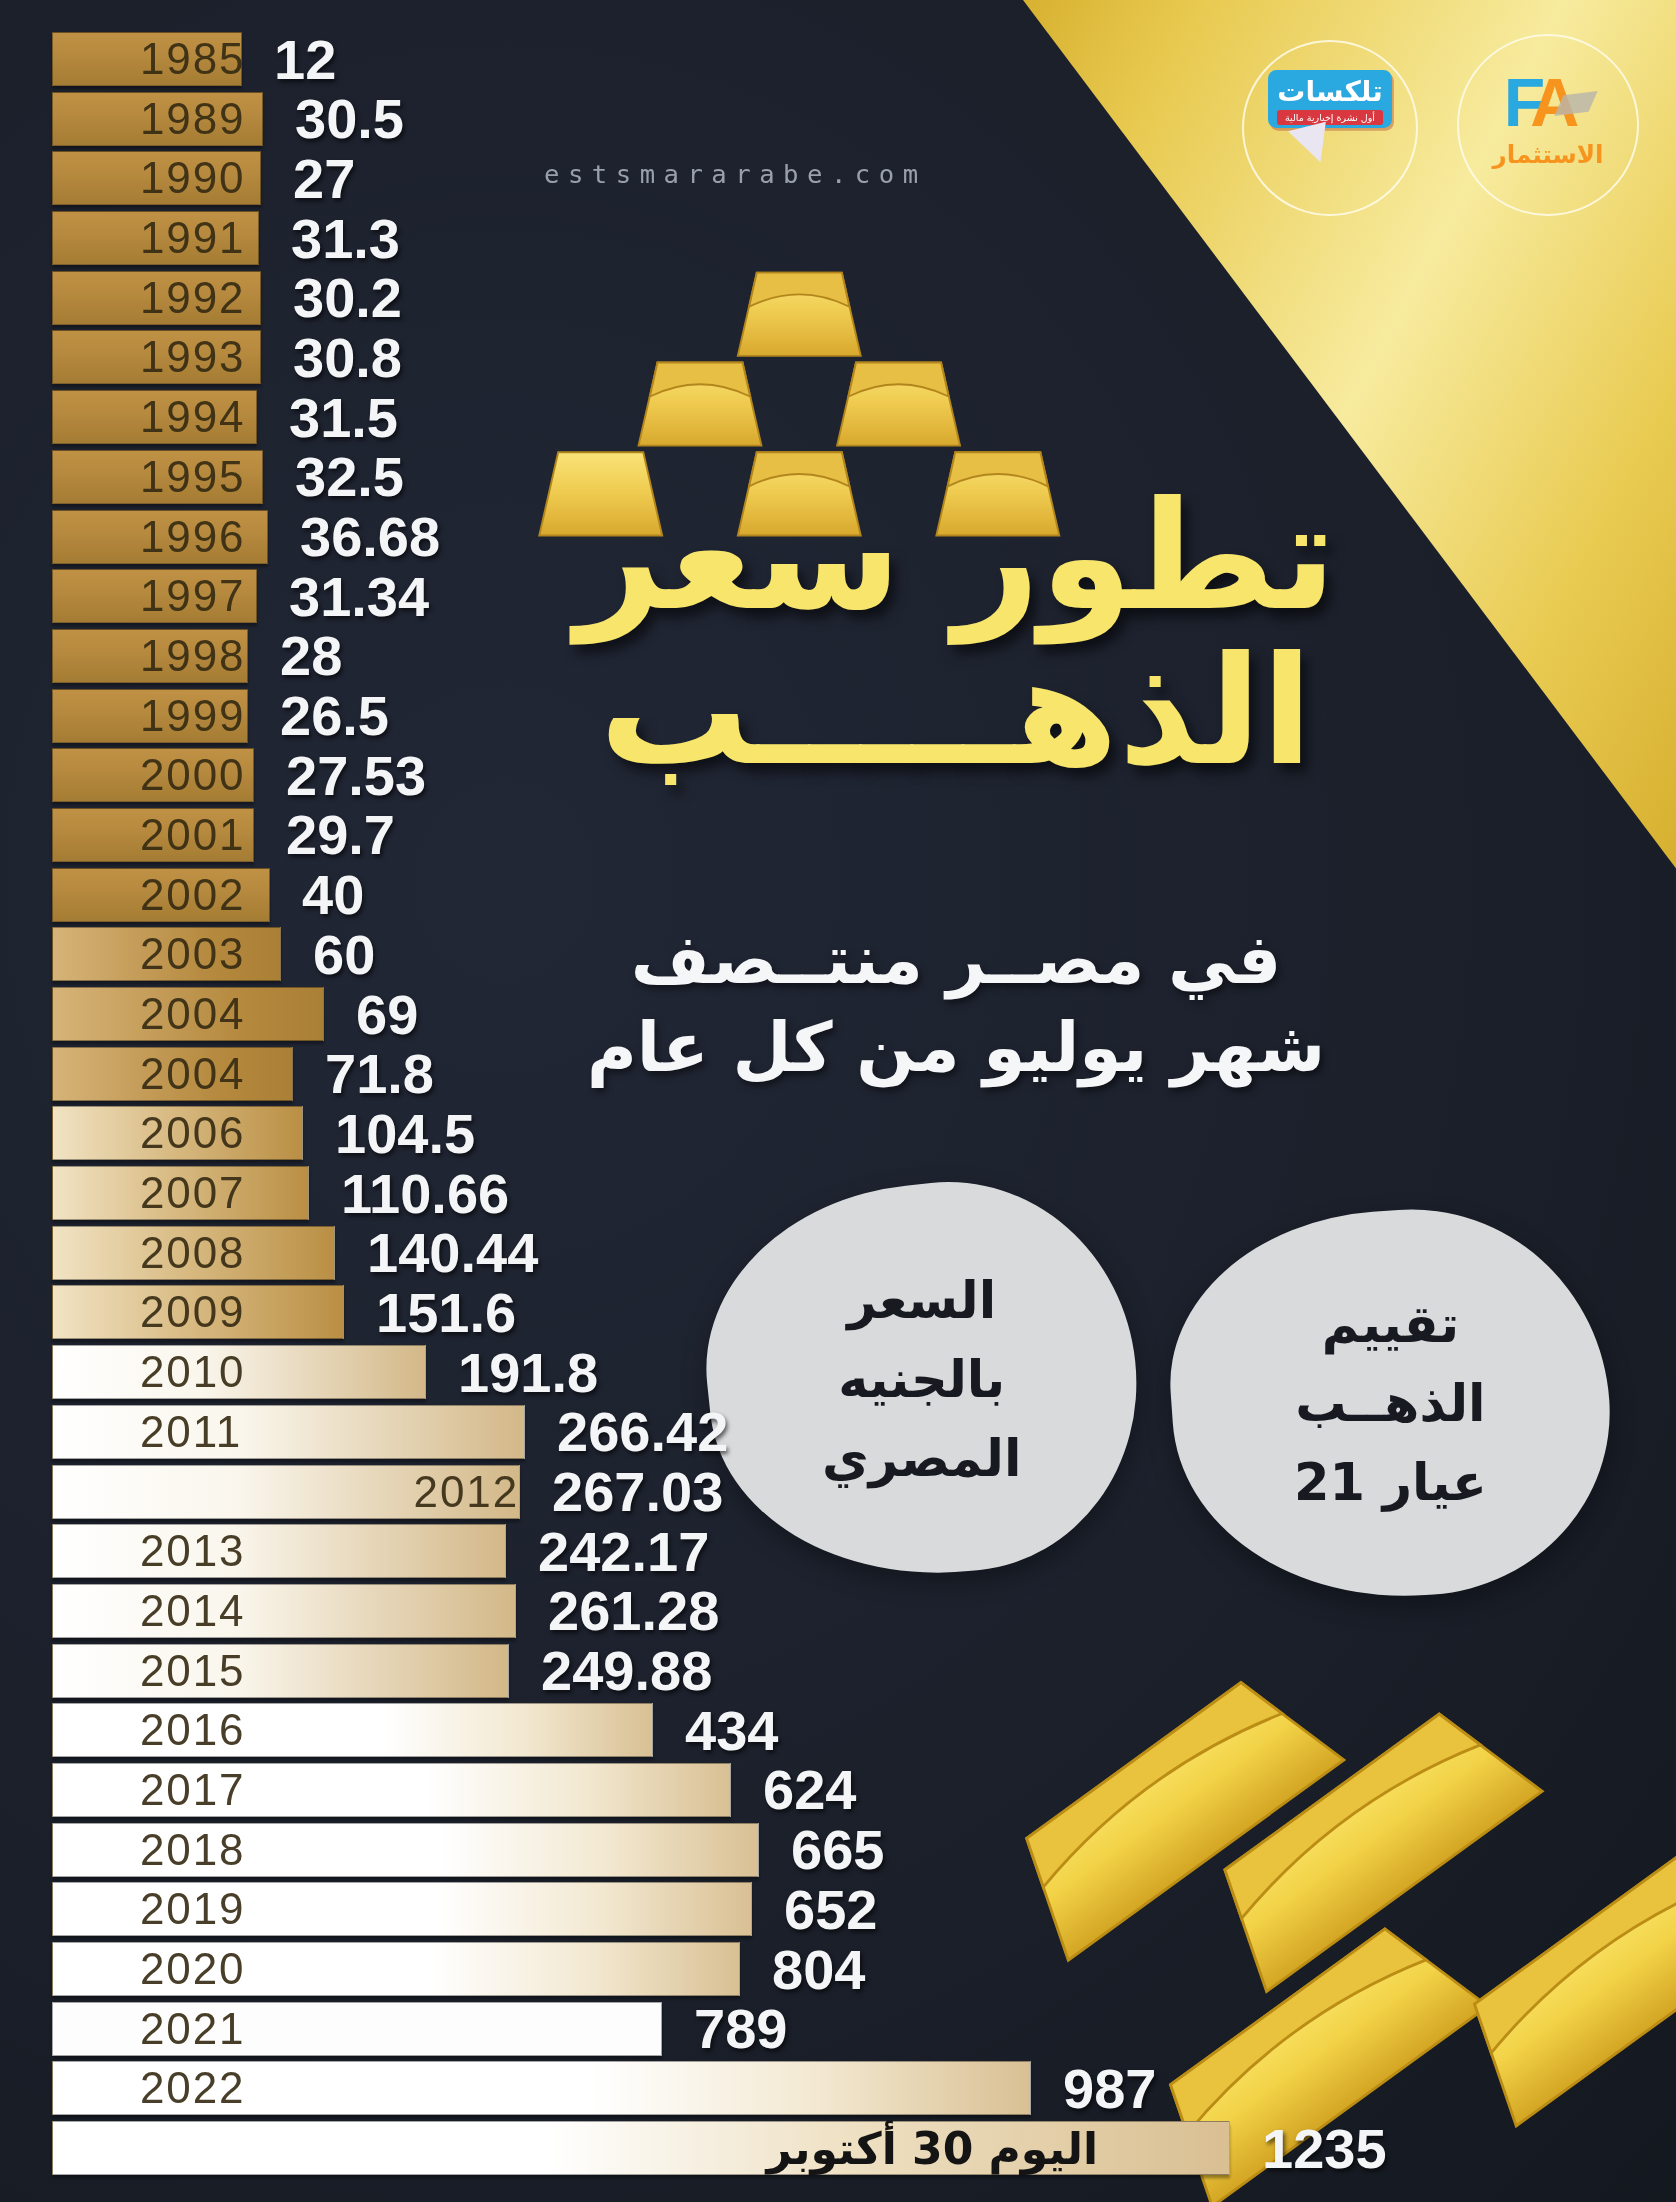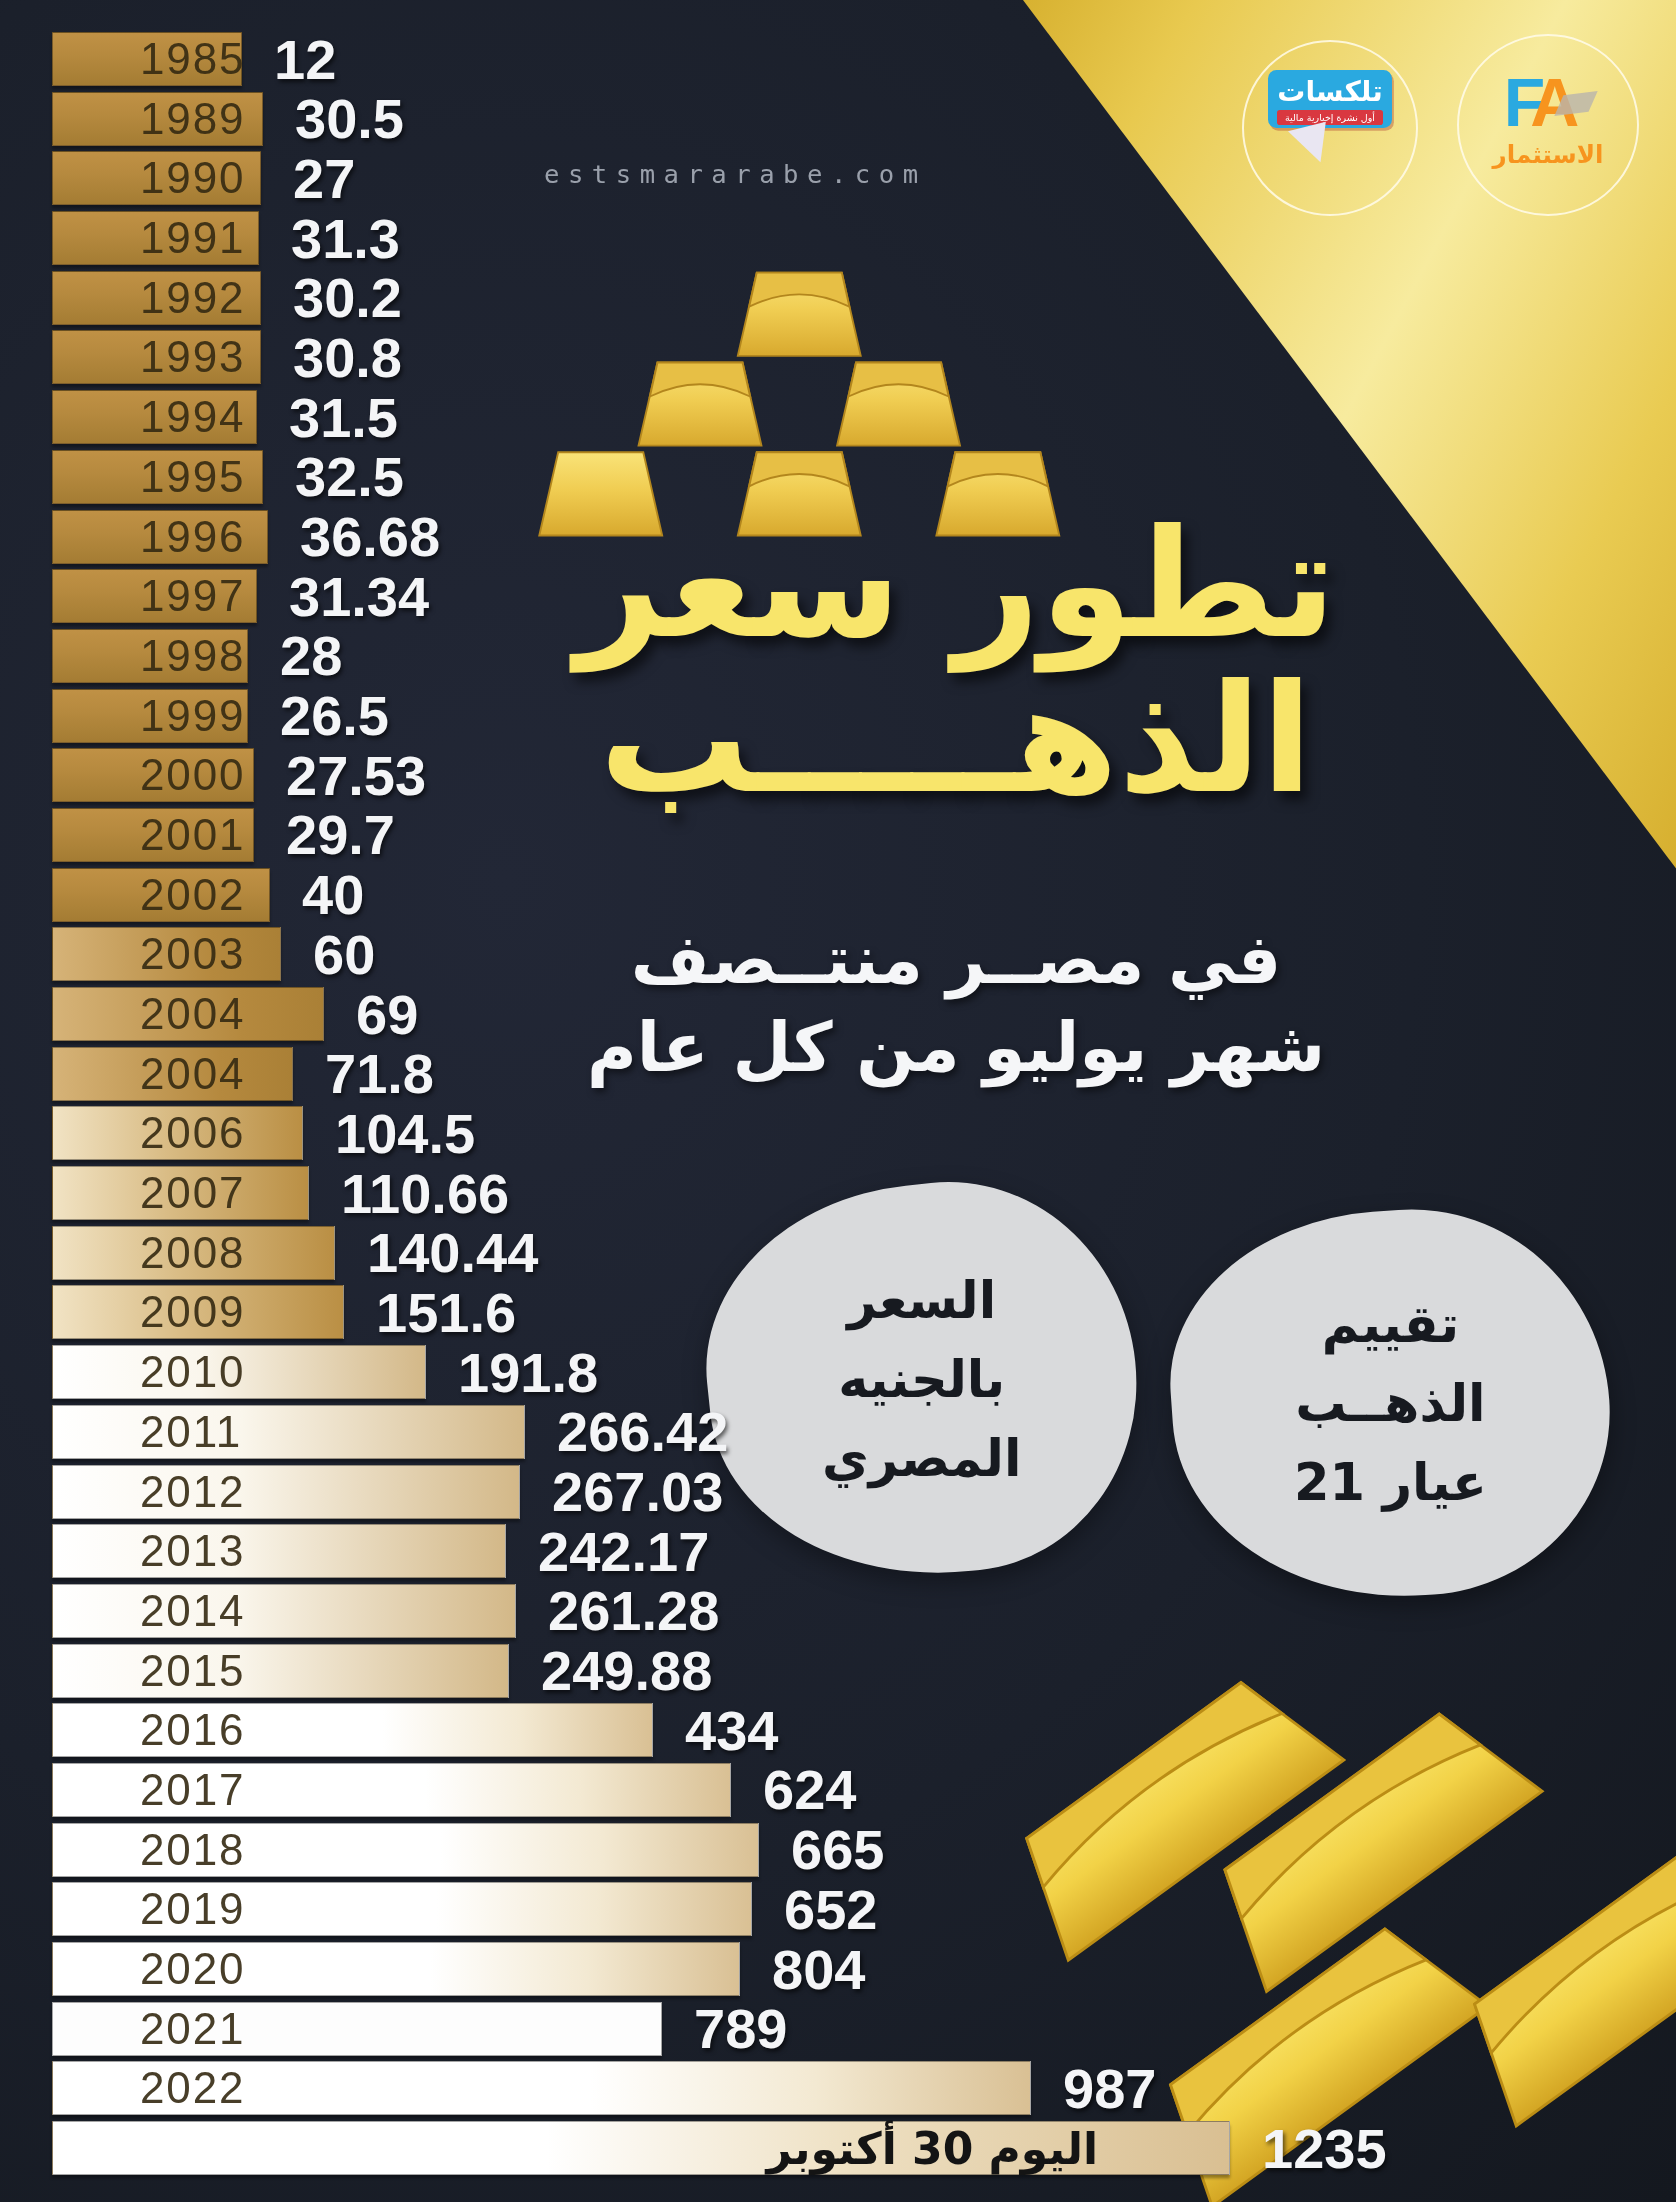--- a/index.html
+++ b/index.html
@@ -32,21 +32,21 @@
        border-top:38px solid #e9e6f2;transform:rotate(-14deg);}
   .fa-row{margin-top:32px;display:flex;align-items:flex-start;font-weight:bold;
        font-family:"Liberation Sans",sans-serif;}
   .fa-f{font-size:68px;line-height:1;color:#2aa9e0;}
   .fa-a{font-size:68px;line-height:1;color:#f7941e;margin-left:-15px;}
   .fa-swoosh{width:32px;height:21px;background:#b9b4ad;margin:24.6px 0 0 -19px;
        transform:skewX(-30deg) rotate(-8deg);opacity:.8;}
   .fa-label{font-size:24.6px;font-weight:bold;color:#f7941e;margin-top:3.8px;direction:rtl;}
 
   
-  .hero{position:absolute;left:530px;top:500px;width:852px;text-align:center;direction:rtl;}
+  .hero{position:absolute;left:530px;top:472px;width:852px;text-align:center;direction:rtl;}
   .hero .t1,.hero .t2{font-weight:bold;color:#f8e56b;line-height:1.12;
        text-shadow:6.6px 8.5px 11.4px rgba(0,0,0,.55);}
   .hero .t1{font-size:150px;}
   .hero .t2{font-size:150px;margin-top:-13.2px;}
   .subtitle{position:absolute;left:530px;top:916px;width:852px;text-align:center;direction:rtl;
        color:#f5f6f8;font-weight:bold;font-size:68px;line-height:1.3;
        text-shadow:2.8px 3.8px 7.6px rgba(0,0,0,.5);}
 
   
   .blob{position:absolute;background:#d9dadc;display:flex;align-items:center;justify-content:center;
@@ -316,21 +316,21 @@
         </div>
         <span class="val">191.8</span>
       </div>
       <div class="row">
         <div class="bar shade-light" style="width: 473px;">
           <span class="year">2011</span>
         </div>
         <span class="val">266.42</span>
       </div>
       <div class="row">
-        <div class="bar shade-light" style="width: 468px;">
+        <div class="bar shade-light" style="width: 468px; justify-content: flex-end;">
           <span class="year">2012</span>
         </div>
         <span class="val">267.03</span>
       </div>
       <div class="row">
         <div class="bar shade-light" style="width: 454px;">
           <span class="year">2013</span>
         </div>
         <span class="val">242.17</span>
       </div>

